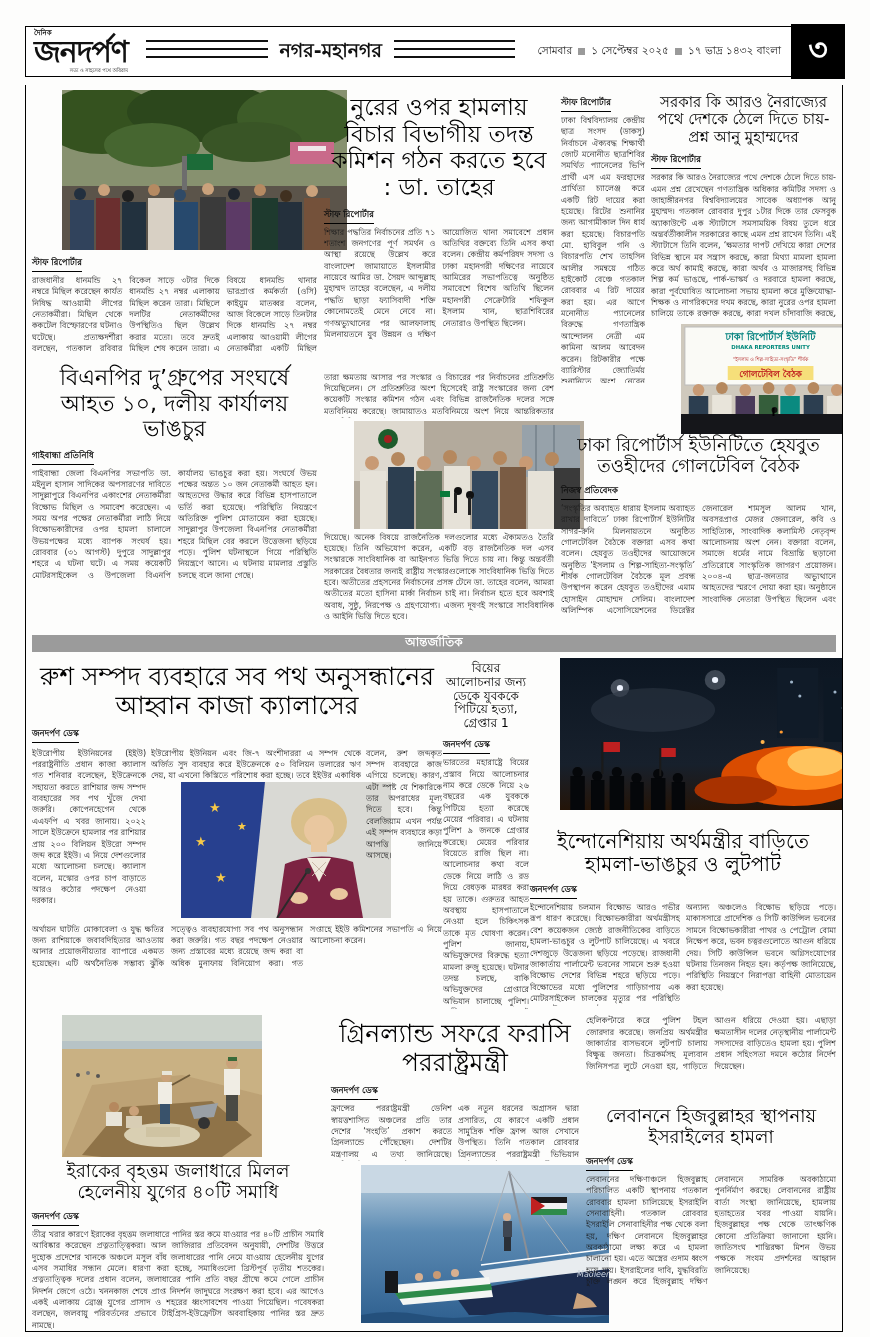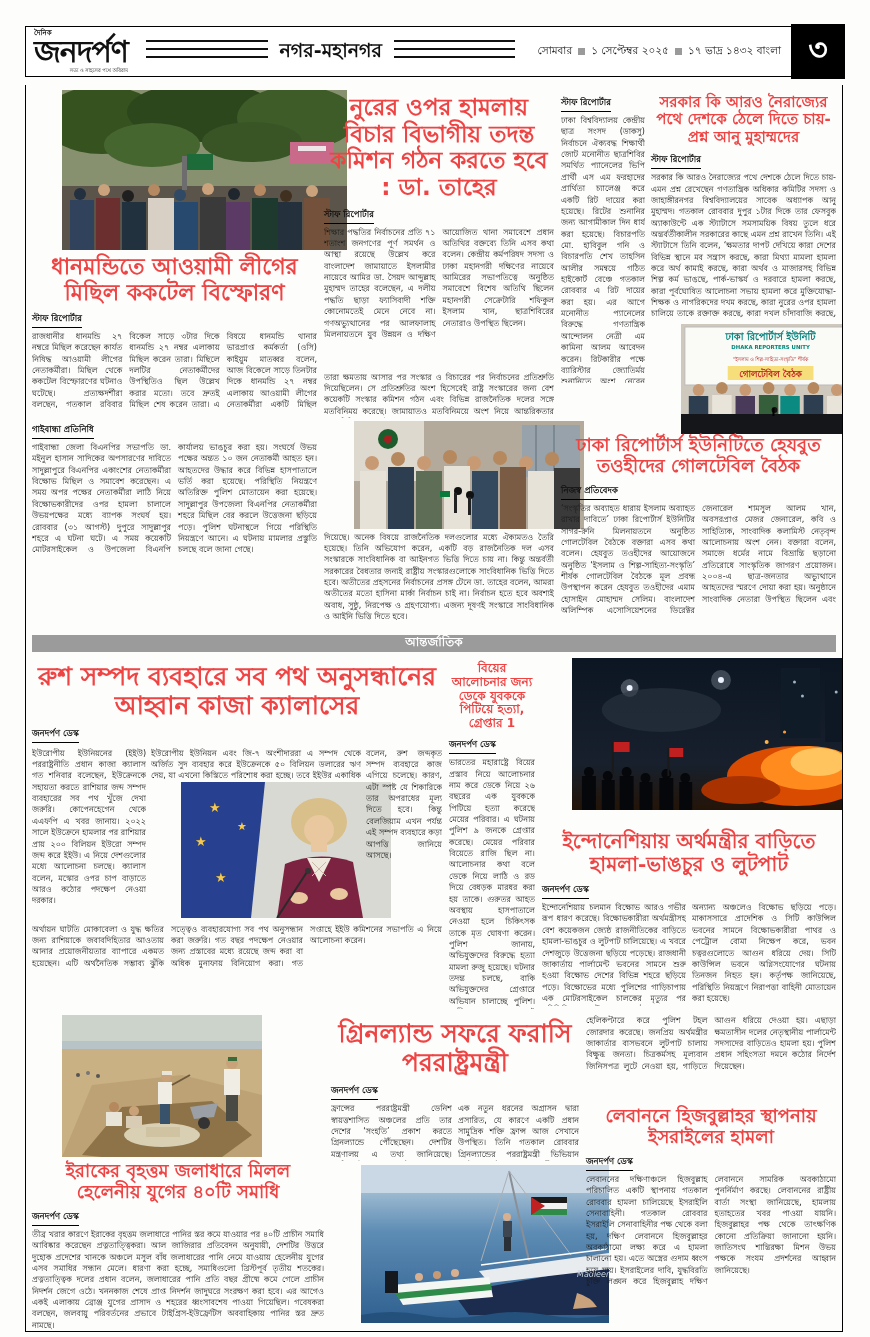--- a/index.html
+++ b/index.html
@@ -19,38 +19,38 @@
   .date-zone{font-size:10.5px;white-space:nowrap;padding:0 10px;display:flex;align-items:center;}
   .sq{display:inline-block;width:7px;height:7px;background:#9a9a9a;margin:0 6px;}
   .page-num-box{width:54px;height:55px;background:#000;color:#fff;display:flex;
                 align-items:center;justify-content:center;font-size:30px;font-weight:bold;
                 margin-right:-1px;}
   
   .content{position:absolute;left:25px;top:85px;width:818px;height:1247px;
            border-left:1px solid #000;border-right:1px solid #000;border-bottom:1px solid #000;
            padding:5px 6px;box-sizing:border-box;overflow:hidden;}
   
-  .headline{font-weight:bold;text-align:center;line-height:1.16;color:#ef4444;margin:4px 0 1px;}
+  .headline{font-weight:normal;text-align:center;line-height:1.16;color:#000000;margin:4px 0 1px;}
   .h26{font-size:25px;} .h23{font-size:22px;} .h20{font-size:20px;margin-top:20px;} .h18{font-size:18px;}
   .h16{font-size:15px;} .h13{font-size:12px;} .h24{font-size:23px;} .h19{font-size:18px;}
   .byline{font-size:8.5px;font-weight:bold;border-bottom:1px solid #000;display:inline-block;
           padding-bottom:1px;margin:2px 0 3px;}
   .bt{font-size:8px;line-height:1.42;text-align:justify;color:#1c1c1c;overflow:hidden;}
   .cols2{column-count:2;column-gap:7px;}
   .cols3{column-count:3;column-gap:7px;}
   .photo{width:100%;display:block;overflow:hidden;padding-left:30px;}
   .photo svg{display:block;width:100%;height:100%;}
   
   .top-band{display:grid;grid-template-columns:285px 230px 1fr;gap:0 7px;}
   .right-split{display:flex;gap:6px;}
   
   .section-bar{height:17px;background:#9b9b9b;color:#fff;font-weight:bold;font-size:12px;
                display:flex;align-items:center;justify-content:center;margin:7px 0 6px;}
   
-  .intl-row1{display:grid;grid-template-columns:410px 86px 1fr;gap:0 7px;}
+  .intl-row1{display:grid;grid-template-columns:410px 86px 1fr;gap:0 1px;}
   .intl-row2{display:grid;grid-template-columns:292px 248px 1fr;gap:0 7px;margin-top:6px;}
   .kallas-row{display:flex;gap:5px;margin-top:2px;}
 </style>
 </head>
 <body>
 
 <div class="page">
 
   <div class="masthead">
     <div class="logo-block">
@@ -106,23 +106,23 @@
             <rect x="112" y="112" width="24" height="48" fill="#27496d"></rect>
               <rect x="138" y="107" width="26" height="53" fill="#3a3a3a"></rect>
             <rect x="164" y="112" width="24" height="48" fill="#5c3a66"></rect>
               <rect x="190" y="108" width="26" height="52" fill="#1e3a2e"></rect>
             <rect x="216" y="112" width="24" height="48" fill="#24303c"></rect>
               <rect x="242" y="108" width="26" height="52" fill="#74513a"></rect>
             <rect x="120" y="66" width="5" height="34" fill="#6d6d6d"></rect>
             <rect x="125" y="64" width="26" height="16" fill="#1c6b38"></rect>
           </svg>
         </div>
-        <div class="headline h23">ধানমন্ডিতে আওয়ামী লীগের মিছিল ককটেল বিস্ফোরণ</div>
         <div class="byline">স্টাফ রিপোর্টার</div>
         <div class="bt cols3" style="height:86px">রাজধানীর ধানমন্ডি ২৭ নম্বরে মিছিল করেছেন কার্যত নিষিদ্ধ আওয়ামী লীগের নেতাকর্মীরা। মিছিল থেকে ককটেল বিস্ফোরণের ঘটনাও ঘটেছে। প্রত্যক্ষদর্শীরা বলছেন, গতকাল রবিবার বিকেল সাড়ে ৩টার দিকে ধানমন্ডি ২৭ নম্বর এলাকায় মিছিল করেন তারা। মিছিলে দলটির নেতাকর্মীদের উপস্থিতিও ছিল উল্লেখ করার মতো। তবে দ্রুতই মিছিল শেষ করেন তারা। এ বিষয়ে ধানমন্ডি থানার ভারপ্রাপ্ত কর্মকর্তা (ওসি) কাইয়ুম মাতব্বর বলেন, আজ বিকেলে সাড়ে তিনটার দিকে ধানমন্ডি ২৭ নম্বর এলাকায় আওয়ামী লীগের নেতাকর্মীরা একটি মিছিল করে বলে জানতে পেরেছি। আমাদের কাছে সংবাদ আসে ঘটনার দিকে। তবে তারা বরাবরই অল্প সময় মিছিল করে। সেজন্য পুলিশ যাওয়ার আগে তাদের কাউকে পাইনি। ককটেল বিস্ফোরণের বিষয়ে বলেন, আমরাও শুনেছি, কিন্তু নিশ্চিত নই। এ বিষয়ে বিস্তারিত তদন্ত করে দেখছি।</div>
+        <div class="headline h23">বিএনপির দু’গ্রুপের সংঘর্ষে আহত ১০, দলীয় কার্যালয় ভাঙচুর</div>
         <div class="byline">গাইবান্ধা প্রতিনিধি</div>
         <div class="bt cols2" style="height:120px">গাইবান্ধা জেলা বিএনপির সভাপতি ডা. মইনুল হাসান সাদিকের অপসারণের দাবিতে সাদুল্লাপুরে বিএনপির একাংশের নেতাকর্মীরা বিক্ষোভ মিছিল ও সমাবেশ করেছেন। এ সময় অপর পক্ষের নেতাকর্মীরা লাঠি নিয়ে বিক্ষোভকারীদের ওপর হামলা চালালে উভয়পক্ষের মধ্যে ব্যাপক সংঘর্ষ হয়। রোববার (৩১ আগস্ট) দুপুরে সাদুল্লাপুর শহরে এ ঘটনা ঘটে। এ সময় কয়েকটি মোটরসাইকেল ও উপজেলা বিএনপি কার্যালয় ভাঙচুর করা হয়। সংঘর্ষে উভয় পক্ষের অন্তত ১০ জন নেতাকর্মী আহত হন। আহতদের উদ্ধার করে বিভিন্ন হাসপাতালে ভর্তি করা হয়েছে। পরিস্থিতি নিয়ন্ত্রণে অতিরিক্ত পুলিশ মোতায়েন করা হয়েছে। সাদুল্লাপুর উপজেলা বিএনপির নেতাকর্মীরা শহরে মিছিল বের করলে উত্তেজনা ছড়িয়ে পড়ে। পুলিশ ঘটনাস্থলে গিয়ে পরিস্থিতি নিয়ন্ত্রণে আনে। এ ঘটনায় মামলার প্রস্তুতি চলছে বলে জানা গেছে।</div>
       </div>
 
       <div>
         <div class="headline h24">নুরের ওপর হামলায় বিচার বিভাগীয় তদন্ত কমিশন গঠন করতে হবে : ডা. তাহের</div>
         <div class="byline">স্টাফ রিপোর্টার</div>
         <div class="bt cols2" style="height:142px">শিক্ষার পদ্ধতির নির্বাচনের প্রতি ৭১ শতাংশ জনগণের পূর্ণ সমর্থন ও আস্থা রয়েছে উল্লেখ করে বাংলাদেশ জামায়াতে ইসলামীর নায়েবে আমির ডা. সৈয়দ আব্দুল্লাহ মুহাম্মদ তাহের বলেছেন, এ দলীয় পদ্ধতি ছাড়া ফ্যাসিবাদী শক্তি কোনোমতেই মেনে নেবে না। গণঅভ্যুত্থানের পর আলফালাহ মিলনায়তনে যুব উন্নয়ন ও দক্ষিণ আয়োজিত থানা সমাবেশে প্রধান অতিথির বক্তব্যে তিনি এসব কথা বলেন। কেন্দ্রীয় কর্মপরিষদ সদস্য ও ঢাকা মহানগরী দক্ষিণের নায়েবে আমিরের সভাপতিত্বে অনুষ্ঠিত সমাবেশে বিশেষ অতিথি ছিলেন মহানগরী সেক্রেটারি শফিকুল ইসলাম খান, ছাত্রশিবিরের নেতারাও উপস্থিত ছিলেন।</div>
         <div class="bt" style="height:46px;margin-top:3px">তারা ক্ষমতায় আসার পর সংস্কার ও বিচারের পর নির্বাচনের প্রতিশ্রুতি দিয়েছিলেন। সে প্রতিশ্রুতির অংশ হিসেবেই রাষ্ট্র সংস্কারের জন্য বেশ কয়েকটি সংস্কার কমিশন গঠন এবং বিভিন্ন রাজনৈতিক দলের সঙ্গে মতবিনিময় করেছে। জামায়াতও মতবিনিময়ে অংশ নিয়ে আন্তরিকতার সঙ্গে বিভিন্ন পরামর্শ</div>
         <div class="photo" style="height:108px;margin:3px 0">

